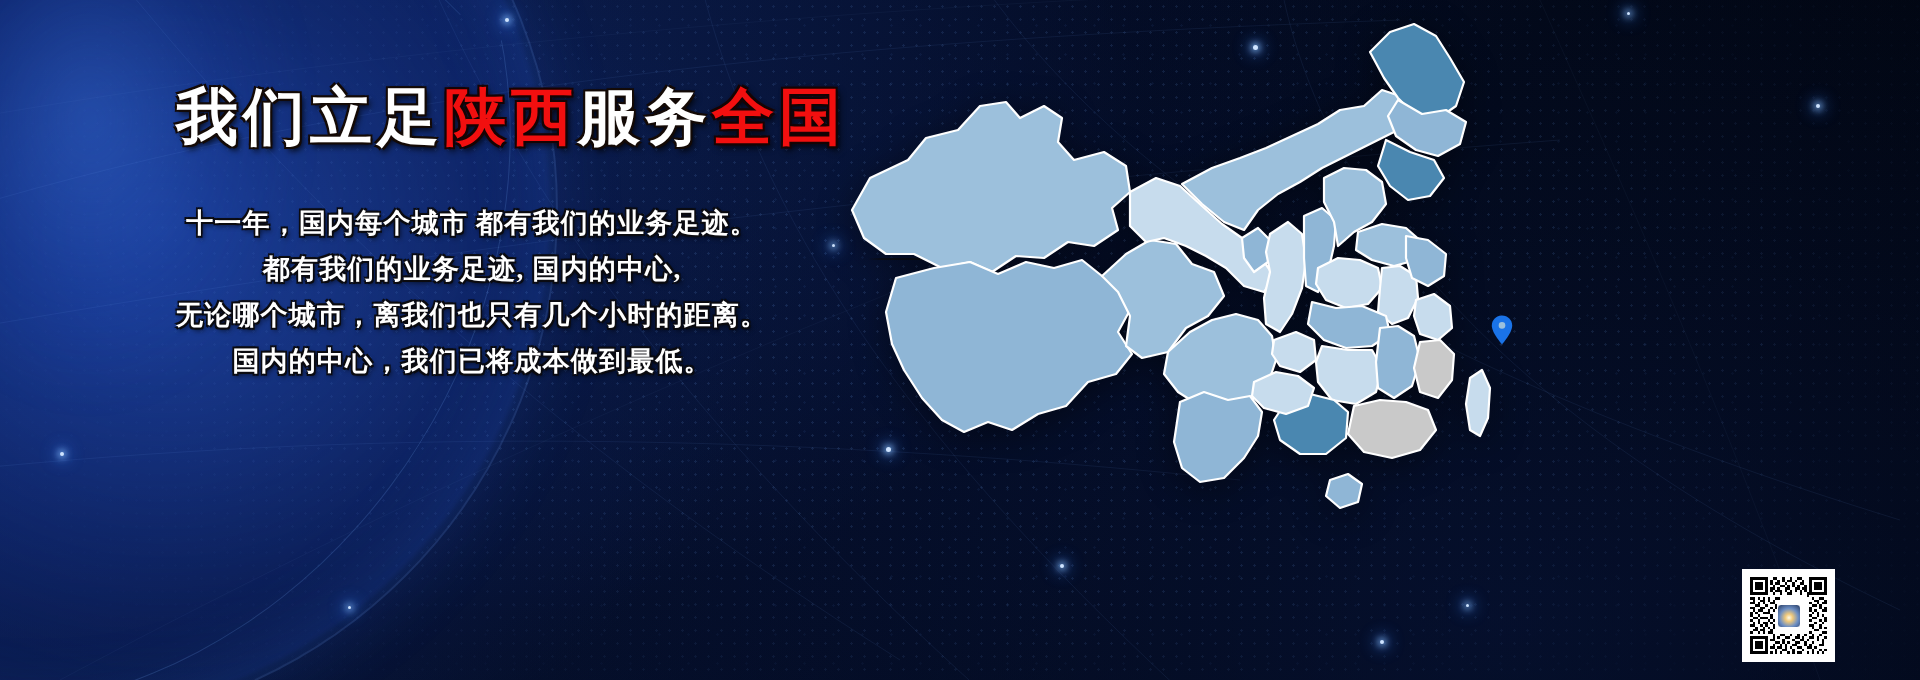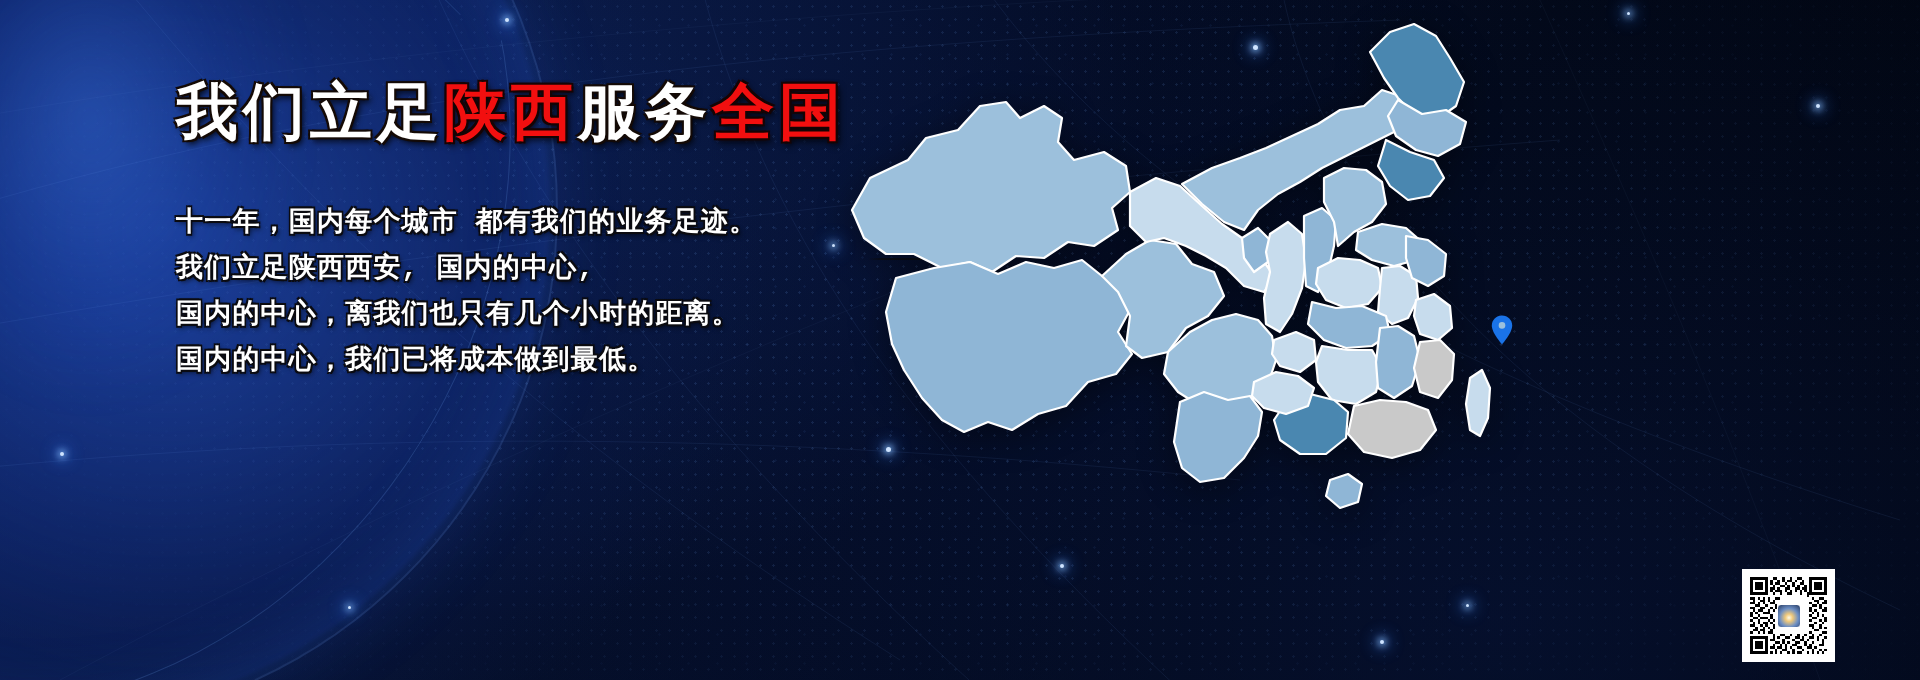--- a/index.html
+++ b/index.html
@@ -5,21 +5,21 @@
   * { margin:0; padding:0; box-sizing:border-box; }
   html,body { width:1920px; height:680px; overflow:hidden; background:#000; }
 
   #stage {
     position:relative; width:1920px; height:680px;
     background:
       radial-gradient(ellipse 900px 700px at 120px 300px, rgba(28,62,150,0.55) 0%, rgba(12,30,86,0.35) 45%, rgba(3,8,28,0) 72%),
       radial-gradient(ellipse 1200px 900px at 480px 120px, rgba(16,40,110,0.45) 0%, rgba(5,14,45,0.2) 55%, rgba(2,6,22,0) 80%),
       radial-gradient(ellipse 1400px 1000px at 1500px 620px, rgba(8,22,64,0.55) 0%, rgba(2,6,20,0) 70%),
       linear-gradient(118deg, #0a1c52 0%, #071435 22%, #040d26 46%, #020817 68%, #01050f 100%);
-    font-family:Liberation Mono, monospace;
+    font-family:Liberation Serif, serif;
   }
 
   
   .globe-core {
     position:absolute; left:-470px; top:-300px; width:1020px; height:1020px;
     border-radius:50%;
     background:
       radial-gradient(circle at 62% 52%, rgba(38,84,198,0.50) 0%, rgba(22,54,150,0.34) 40%, rgba(9,24,78,0.16) 68%, rgba(4,10,34,0) 84%);
     filter:blur(2px);
   }
@@ -77,20 +77,21 @@
   .hl-r { color:#f20f0f;
     text-shadow:-2px -2px 0 #150404, 2px -2px 0 #150404, -2px 2px 0 #150404, 2px 2px 0 #150404,
                 0 0 4px #2a0505, 3px 4px 7px rgba(0,0,0,0.85); }
 
   .body-lines { position:absolute; left:176px; top:200px; }
   .bline {
     color:#ffffff; font-size:27px; font-weight:700; line-height:46px;
     letter-spacing:1.2px; white-space:nowrap;
     text-shadow:-1.6px -1.6px 0 #0b0b10, 1.6px -1.6px 0 #0b0b10, -1.6px 1.6px 0 #0b0b10, 1.6px 1.6px 0 #0b0b10,
                 0 0 3px rgba(0,0,0,0.9), 2px 3px 5px rgba(0,0,0,0.7);
+    text-align:center;
   }
 
   .rule { position:absolute; left:868px; top:258px; width:114px; height:2px;
           background:linear-gradient(90deg, rgba(10,12,20,0.0) 0%, rgba(12,14,24,0.95) 12%, rgba(14,16,26,0.95) 88%, rgba(10,12,20,0) 100%); }
 
   
   .map-wrap { position:absolute; left:830px; top:10px; width:700px; height:560px; }
   .map-wrap svg { width:100%; height:100%; display:block;
                   filter:drop-shadow(0 6px 18px rgba(0,0,0,0.45)); }
 
@@ -150,22 +151,22 @@
   <div class="spark" style="left:1466px; top:604px; width:3px;  height:3px;"></div>
   <div class="spark" style="left:348px;  top:606px; width:3px;  height:3px;"></div>
   <div class="spark" style="left:1380px; top:640px; width:4px;  height:4px;"></div>
 
   <div class="headline">
     <span class="hl-w">我们立足</span><span class="hl-r">陕西</span><span class="hl-w">服务</span><span class="hl-r">全国</span>
   </div>
 
   <div class="body-lines">
     <div class="bline">十一年，国内每个城市 都有我们的业务足迹。</div>
-    <div class="bline">我们立足陕西西安, 国内的中心,</div>
-    <div class="bline">国内的中心，离我们也只有几个小时的距离。</div>
+    <div class="bline">都有我们的业务足迹, 国内的中心,</div>
+    <div class="bline">无论哪个城市，离我们也只有几个小时的距离。</div>
     <div class="bline">国内的中心，我们已将成本做到最低。</div>
   </div>
 
   <div class="rule"></div>
 
   <div class="map-wrap">
     <svg viewBox="0 0 700 560">
       <g stroke="#ffffff" stroke-width="2.2" stroke-linejoin="round">
 
         <path fill="#9cc0dc" d="M22,200 L40,168 L78,150 L96,128 L128,120 L150,96 L176,92 L190,108 L214,96 L232,108 L228,132 L244,150 L274,142 L296,156 L300,182 L282,198 L288,220 L264,236 L238,232 L214,248 L186,246 L162,262 L140,252 L112,258 L84,244 L56,244 L34,228 Z"></path>

